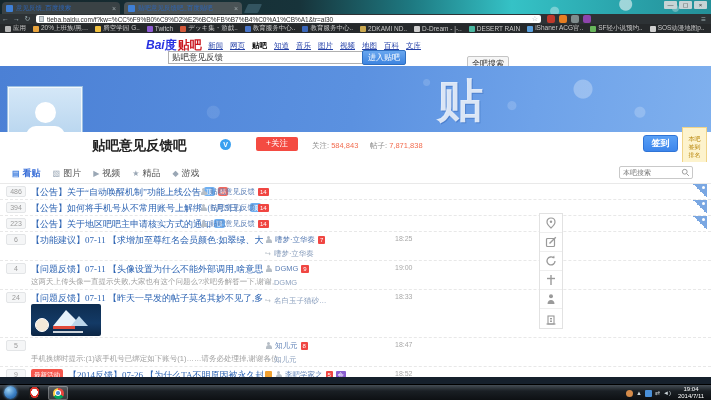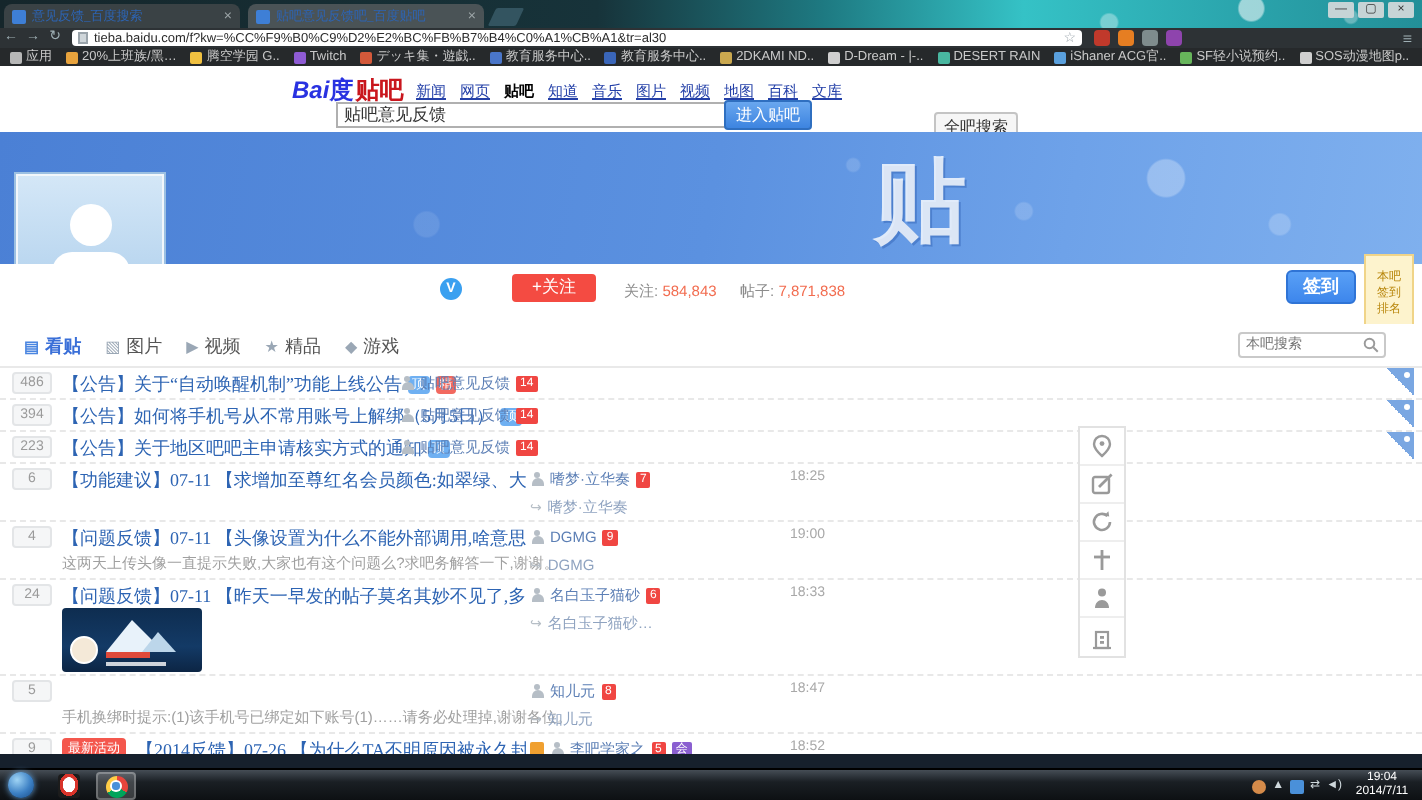--- a/index.html
+++ b/index.html
@@ -282,20 +282,21 @@
   <div class="banner">
     <span class="big-tie">贴</span>
   </div>
   <div class="avatar">
     <span class="head"></span>
     <span class="body"></span>
     <span class="vmark">v</span>
   </div>
 
   <div class="forumrow">
+    <span class="fname">贴吧意见反馈吧</span>
     <span class="vbadge">V</span>
     <button class="btn-follow">+关注</button>
     <span class="fstat s0"><span>关注:</span> <em>584,843</em></span>
     <span class="fstat s1"><span>帖子:</span> <em>7,871,838</em></span>
     <button class="btn-sign">签到</button>
     <div class="signpanel" id="signpanel">
         <span>本吧</span>
         <span>签到</span>
         <span>排名</span>
       </div>
@@ -421,25 +422,20 @@
     </span>
 
   </div>
 
   <div class="trow imaged">
     <span class="t-replies">24</span>
 
     <span class="t-main"><a class="t-title">【问题反馈】07-11 【昨天一早发的帖子莫名其妙不见了,多少人了】</a><span class="t-badges"></span></span>
 
     <span class="t-right">
-      <span class="ln">
-            <span class="p-ico"></span>
-            <a class="t-author">名白玉子猫砂</a>
-            <span class="t-abadge">6</span>
-          </span>
       <span class="ln ln2">
             <span class="r-ico">↪</span>
             <a class="t-last">名白玉子猫砂…</a>
           </span>
       <span class="t-time">18:33</span>
     </span>
     <span class="t-thumb">
       <i class="berg"></i>
       <i class="berg2"></i>
       <i class="av"></i>

